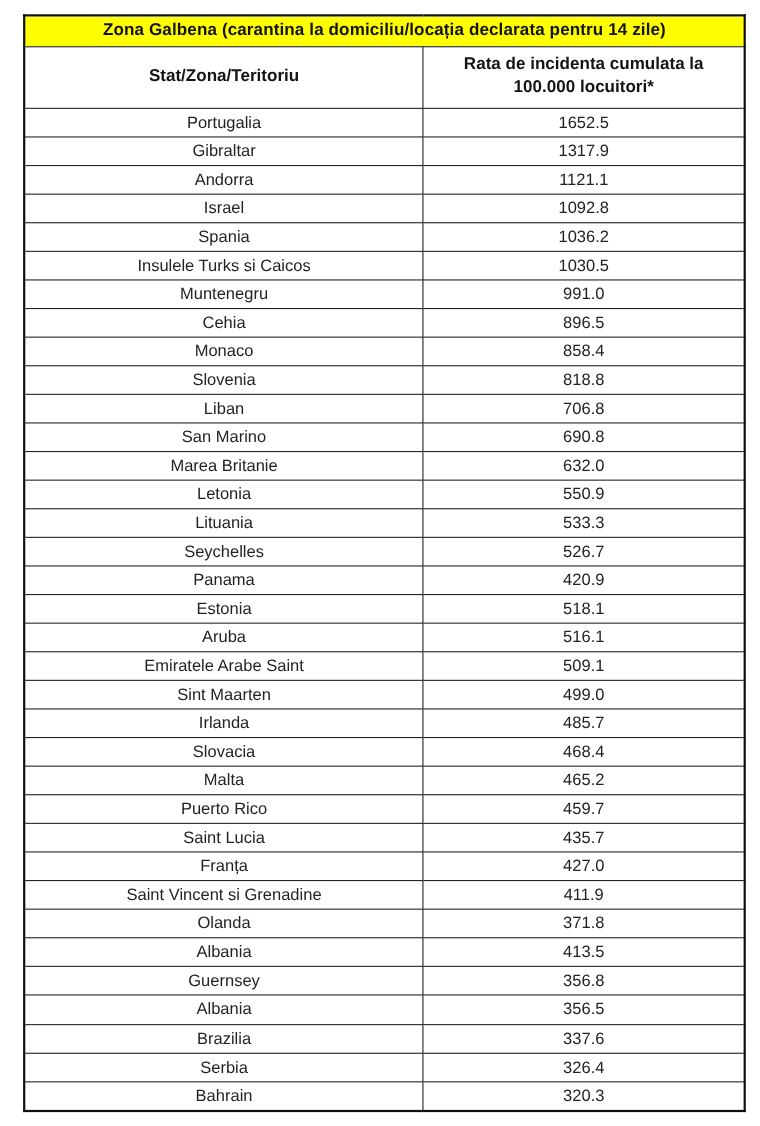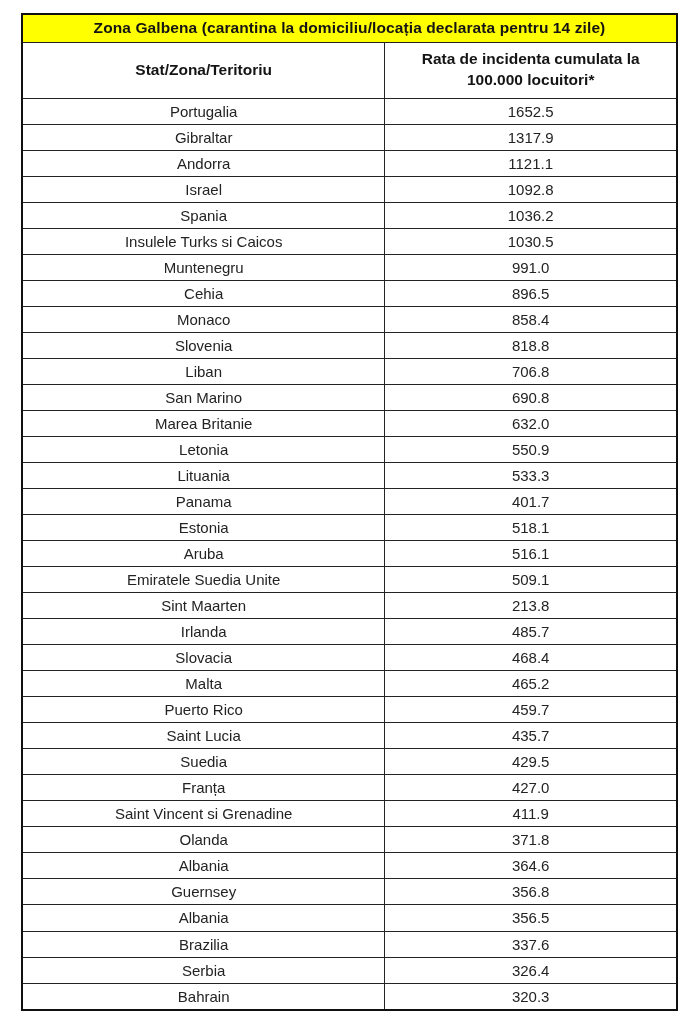--- a/index.html
+++ b/index.html
@@ -148,44 +148,48 @@
   <tr>
     <td class="state">Letonia</td>
     <td class="rate">550.9</td>
   </tr>
 
   <tr>
     <td class="state">Lituania</td>
     <td class="rate">533.3</td>
   </tr>
 
+  <tr>
+    <td class="state">Seychelles</td>
+    <td class="rate">526.7</td>
+  </tr>
 
   <tr>
     <td class="state">Panama</td>
-    <td class="rate">401.7</td>
+    <td class="rate">420.9</td>
   </tr>
 
   <tr>
     <td class="state">Estonia</td>
     <td class="rate">518.1</td>
   </tr>
 
   <tr>
     <td class="state">Aruba</td>
     <td class="rate">516.1</td>
   </tr>
 
   <tr>
-    <td class="state">Emiratele Suedia Unite</td>
+    <td class="state">Emiratele Arabe Saint</td>
     <td class="rate">509.1</td>
   </tr>
 
   <tr>
     <td class="state">Sint Maarten</td>
-    <td class="rate">213.8</td>
+    <td class="rate">499.0</td>
   </tr>
 
   <tr>
     <td class="state">Irlanda</td>
     <td class="rate">485.7</td>
   </tr>
 
   <tr>
     <td class="state">Slovacia</td>
     <td class="rate">468.4</td>
@@ -199,43 +203,39 @@
   <tr>
     <td class="state">Puerto Rico</td>
     <td class="rate">459.7</td>
   </tr>
 
   <tr>
     <td class="state">Saint Lucia</td>
     <td class="rate">435.7</td>
   </tr>
 
-  <tr>
-    <td class="state">Suedia</td>
-    <td class="rate">429.5</td>
-  </tr>
 
   <tr>
     <td class="state">Franța</td>
     <td class="rate">427.0</td>
   </tr>
 
   <tr>
     <td class="state">Saint Vincent si Grenadine</td>
     <td class="rate">411.9</td>
   </tr>
 
   <tr>
     <td class="state">Olanda</td>
     <td class="rate">371.8</td>
   </tr>
 
   <tr>
     <td class="state">Albania</td>
-    <td class="rate">364.6</td>
+    <td class="rate">413.5</td>
   </tr>
 
   <tr>
     <td class="state">Guernsey</td>
     <td class="rate">356.8</td>
   </tr>
 
   <tr>
     <td class="state">Albania</td>
     <td class="rate">356.5</td>

